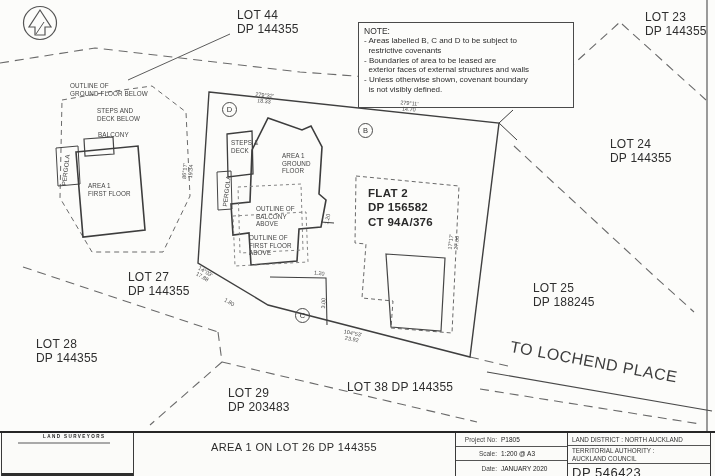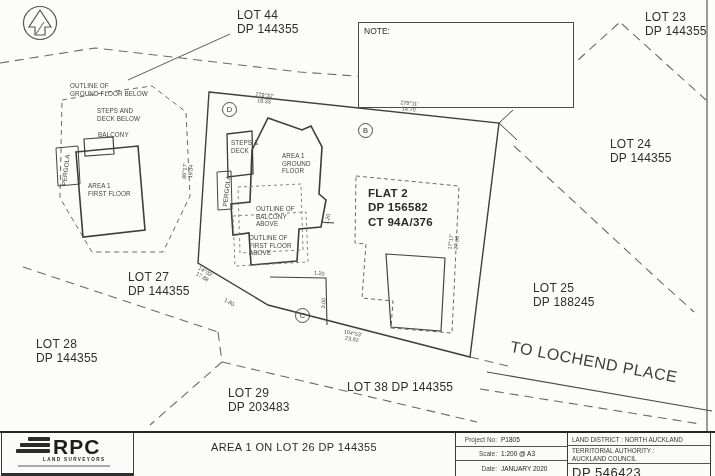--- a/index.html
+++ b/index.html
@@ -114,20 +114,26 @@
     </g>
 
     <g>
       <path d="M356,176 L459,186 L452,333 L391,328 L393,301 L362,298 L366,244 L355,243 Z" stroke="#6a6a6a" fill="none" stroke-width="1" stroke-dasharray="4,3"></path>
       <path d="M386,254 L445,258 L441,331 L391,327 Z" stroke="#454545" fill="none" stroke-width="1.2"></path>
     </g>
   </svg>
 
   <div class="notebox">
     <div class="ntitle">NOTE:</div>
+    <div class="nbody">- Areas labelled B, C and D to be subject to
+  restrictive covenants
+- Boundaries of area to be leased are
+  exterior faces of external structures and walls
+- Unless otherwise shown, covenant boundary
+  is not visibly defined.</div>
   </div>
 
   <div class="lbl lot" style="left:237px;top:8px">LOT 44
 DP 144355</div>
   <div class="lbl lot" style="left:645px;top:10px">LOT 23
 DP 144355</div>
   <div class="lbl lot" style="left:610px;top:137px">LOT 24
 DP 144355</div>
   <div class="lbl lot" style="left:533px;top:281px">LOT 25
 DP 188245</div>
@@ -208,28 +214,20 @@
   </div>
 
   <div class="tblock">
     <div class="tb-v" style="left:1px"></div>
     <div class="tb-v" style="left:133px"></div>
     <div class="tb-v" style="left:455px"></div>
     <div class="tb-v" style="left:567px"></div>
     <div class="tb-v" style="left:710px"></div>
 
     <div class="tb-cell logo-cell">
-      <div class="logo-row">
-        <div class="bars">
-            <i></i>
-            <i></i>
-            <i></i>
-          </div>
-        <div class="rpc">RPC</div>
-      </div>
       <div class="landsurv">LAND SURVEYORS</div>
       <div class="tagline"></div>
       <div class="logo-bottombar"></div>
     </div>
 
     <div class="tb-cell tb-title">AREA 1 ON LOT 26 DP 144355</div>
 
     <div class="tb-cell tb-proj">
       <div class="tb-row">
         <span class="k">Project No:</span>

